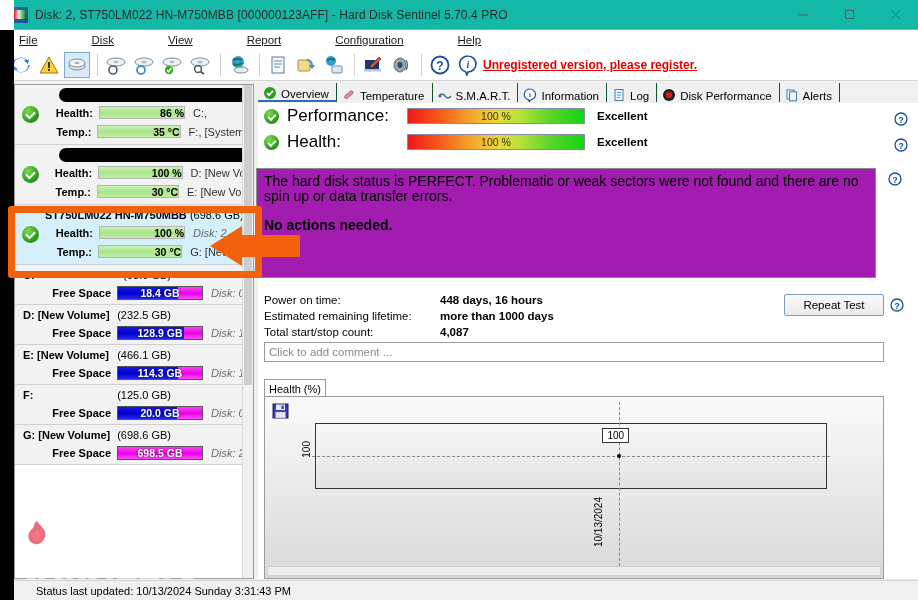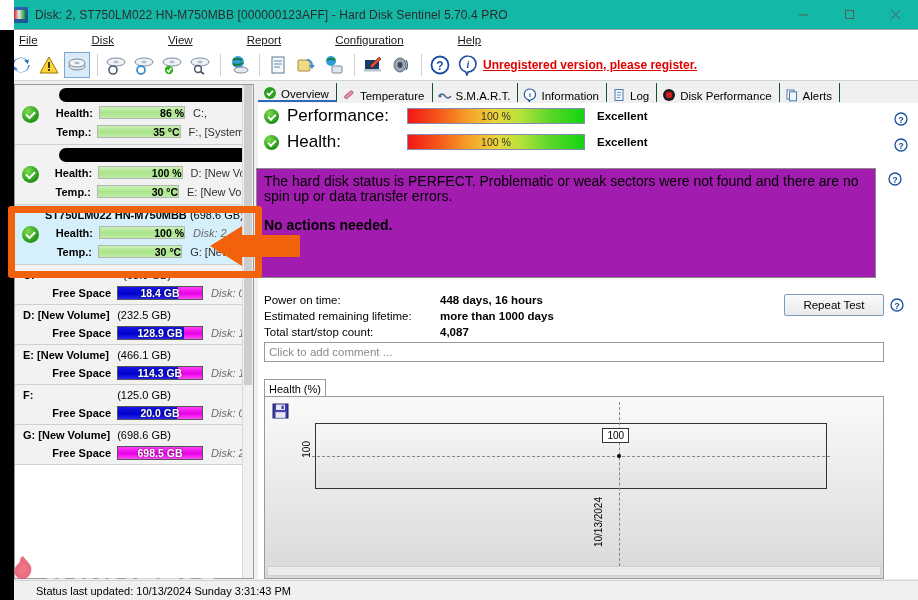--- a/index.html
+++ b/index.html
@@ -325,22 +325,22 @@
   
   .statusbar {
     position: absolute; left: 0; bottom: 0; width: 918px; height: 20px;
     background: #f0f0f0; border-top: 1px solid #d2d2d2;
     font-size: 11px; color: #000; line-height: 20px; padding-left: 36px;
     z-index: 30;
   }
 
   
   .watermark {
-    position: absolute; left: 6px; bottom: 12px; z-index: 35;
-    pointer-events: none; display: flex; flex-direction: row; align-items: center;
+    position: absolute; left: 20px; bottom: 12px; z-index: 35;
+    pointer-events: none; display: flex; flex-direction: column; 
   }
   .watermark .flame { margin-bottom: -10px; }
   .watermark .wm-text {
     font-size: 40px; font-weight: bold; color: rgba(255,255,255,0.62);
     letter-spacing: -1px; font-family: "DejaVu Sans", sans-serif;
   }
 
   
   .anno-rect {
     position: absolute; left: 8px; top: 206px; width: 254px; height: 72px;

